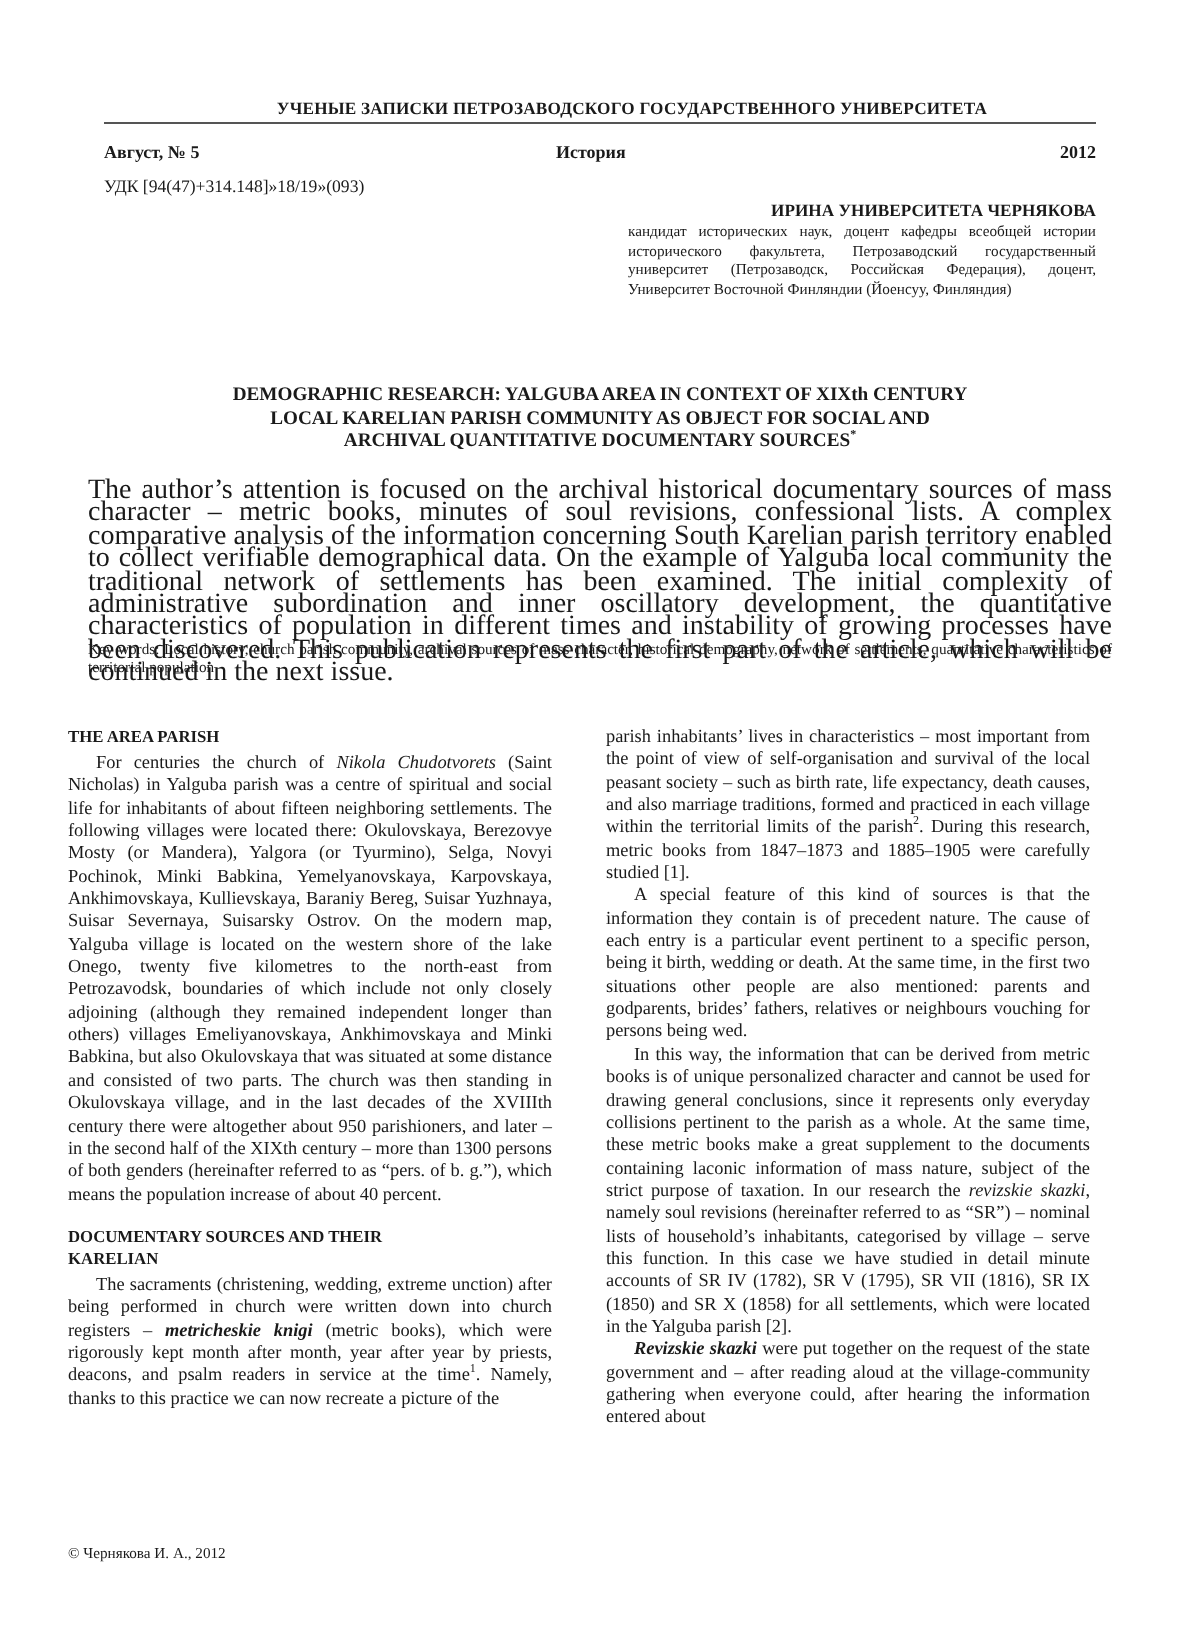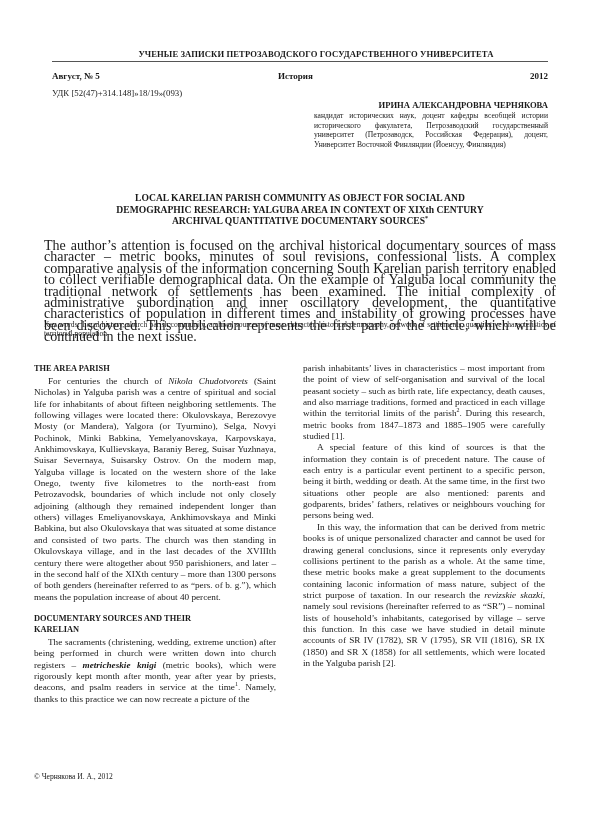--- a/index.html
+++ b/index.html
@@ -50,43 +50,44 @@
 <body>
 
 <div class="page">
   <div class="journal-title">УЧЕНЫЕ ЗАПИСКИ ПЕТРОЗАВОДСКОГО ГОСУДАРСТВЕННОГО УНИВЕРСИТЕТА</div>
   <div class="rule"></div>
   <div class="meta-row">
     <span class="left">Август, № 5</span>
     <span class="center">История</span>
     <span class="right">2012</span>
   </div>
-  <div class="udk">УДК [52(47)+314.148]»18/19»(093)</div>
+  <div class="udk">УДК [94(47)+314.148]»18/19»(093)</div>
 
   <div class="author-block">
-    <div class="author-name">ИРИНА АЛЕКСАНДРОВНА ЧЕРНЯКОВА</div>
+    <div class="author-name">ИРИНА УНИВЕРСИТЕТА ЧЕРНЯКОВА</div>
     <div class="author-affil">кандидат исторических наук, доцент кафедры всеобщей истории исторического факультета, Петрозаводский государственный университет (Петрозаводск, Российская Федерация), доцент, Университет Восточной Финляндии (Йоенсуу, Финляндия)</div>
   </div>
 
   <div class="article-title">
+    <div>DEMOGRAPHIC RESEARCH: YALGUBA AREA IN CONTEXT OF XIXth CENTURY</div>
     <div>LOCAL KARELIAN PARISH COMMUNITY AS OBJECT FOR SOCIAL AND</div>
-    <div>DEMOGRAPHIC RESEARCH: YALGUBA AREA IN CONTEXT OF XIXth CENTURY</div>
     <div><span>ARCHIVAL QUANTITATIVE DOCUMENTARY SOURCES</span><span class="footnote-mark">*</span></div>
   </div>
 
   <div class="abstract">The author’s attention is focused on the archival historical documentary sources of mass character – metric books, minutes of soul revisions, confessional lists. A complex comparative analysis of the information concerning South Karelian parish territory enabled to collect verifiable demographical data. On the example of Yalguba local community the traditional network of settlements has been examined. The initial complexity of administrative subordination and inner oscillatory development, the quantitative characteristics of population in different times and instability of growing processes have been discovered. This publication represents the first part of the article, which will be continued in the next issue.</div>
   <div class="keywords">Key words: Local history, church parish community, archival sources of mass character, historical demography, network of settlements, quantitative characteristics of territorial population</div>
 
   <div class="col col-left">
     <h3>THE AREA PARISH</h3>
     <p class="indent"><span>For centuries the church of </span><i>Nikola Chudotvorets</i><span> (Saint Nicholas) in Yalguba parish was a centre of spiritual and social life for inhabitants of about fifteen neighboring settlements. The following villages were located there: Okulovskaya, Berezovye Mosty (or Mandera), Yalgora (or Tyurmino), Selga, Novyi Pochinok, Minki Babkina, Yemelyanovskaya, Karpovskaya, Ankhimovskaya, Kullievskaya, Baraniy Bereg, Suisar Yuzhnaya, Suisar Severnaya, Suisarsky Ostrov. On the modern map, Yalguba village is located on the western shore of the lake Onego, twenty five kilometres to the north-east from Petrozavodsk, boundaries of which include not only closely adjoining (although they remained independent longer than others) villages Emeliyanovskaya, Ankhimovskaya and Minki Babkina, but also Okulovskaya that was situated at some distance and consisted of two parts. The church was then standing in Okulovskaya village, and in the last decades of the XVIIIth century there were altogether about 950 parishioners, and later – in the second half of the XIXth century – more than 1300 persons of both genders (hereinafter referred to as “pers. of b. g.”), which means the population increase of about 40 percent.</span></p>
     <h3 class="sp"><span>DOCUMENTARY SOURCES AND THEIR</span><br><span>KARELIAN</span></h3>
     <p class="indent"><span>The sacraments (christening, wedding, extreme unction) after being performed in church were written down into church registers – </span><b><i>metricheskie knigi</i></b><span> (metric books), which were rigorously kept month after month, year after year by priests, deacons, and psalm readers in service at the time</span><span class="footnote-mark">1</span><span>. Namely, thanks to this practice we can now recreate a picture of the</span></p>
   </div>
 
   <div class="col col-right">
     <p><span>parish inhabitants’ lives in characteristics – most important from the point of view of self-organisation and survival of the local peasant society – such as birth rate, life expectancy, death causes, and also marriage traditions, formed and practiced in each village within the territorial limits of the parish</span><span class="footnote-mark">2</span><span>. During this research, metric books from 1847–1873 and 1885–1905 were carefully studied [1].</span></p>
     <p class="indent">A special feature of this kind of sources is that the information they contain is of precedent nature. The cause of each entry is a particular event pertinent to a specific person, being it birth, wedding or death. At the same time, in the first two situations other people are also mentioned: parents and godparents, brides’ fathers, relatives or neighbours vouching for persons being wed.</p>
     <p class="indent"><span>In this way, the information that can be derived from metric books is of unique personalized character and cannot be used for drawing general conclusions, since it represents only everyday collisions pertinent to the parish as a whole. At the same time, these metric books make a great supplement to the documents containing laconic information of mass nature, subject of the strict purpose of taxation. In our research the </span><i>revizskie skazki</i><span>, namely soul revisions (hereinafter referred to as “SR”) – nominal lists of household’s inhabitants, categorised by village – serve this function. In this case we have studied in detail minute accounts of SR IV (1782), SR V (1795), SR VII (1816), SR IX (1850) and SR X (1858) for all settlements, which were located in the Yalguba parish [2].</span></p>
+    <p class="indent"><b><i>Revizskie skazki</i></b><span> were put together on the request of the state government and – after reading aloud at the village-community gathering when everyone could, after hearing the information entered about</span></p>
   </div>
 
   <div class="copyright">© Чернякова И. А., 2012</div>
 </div>
 
 </body></html>

